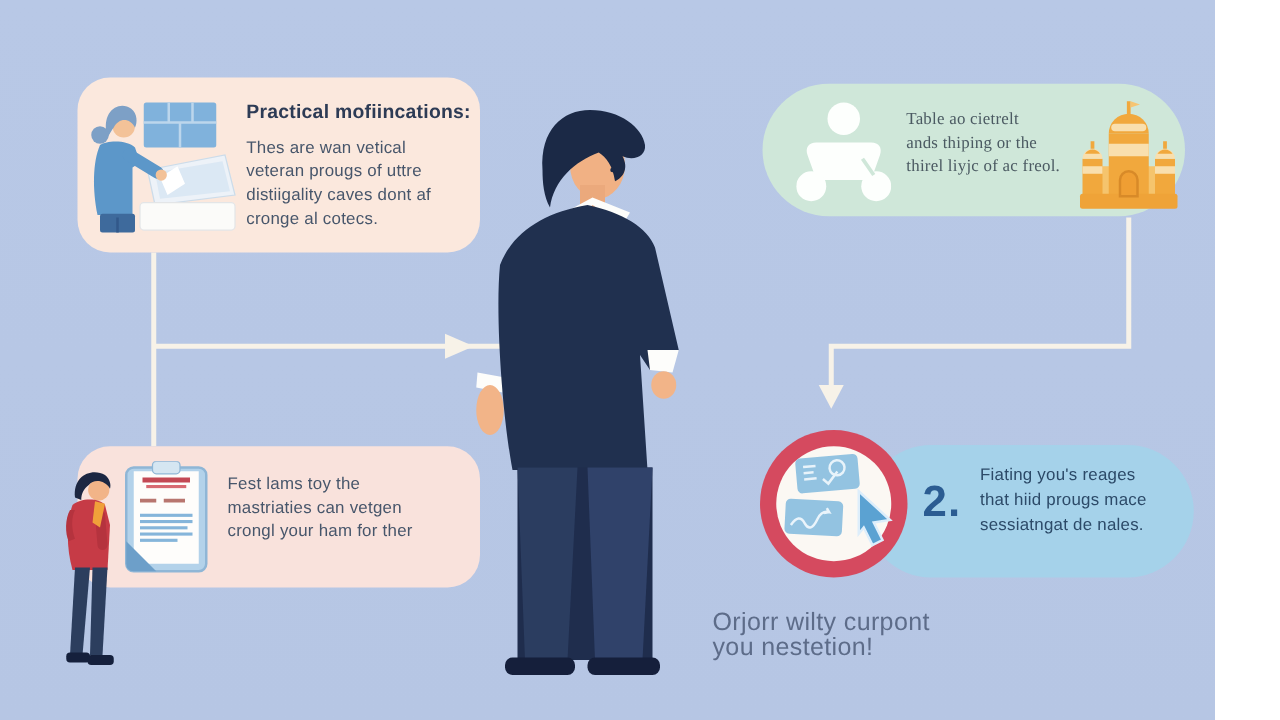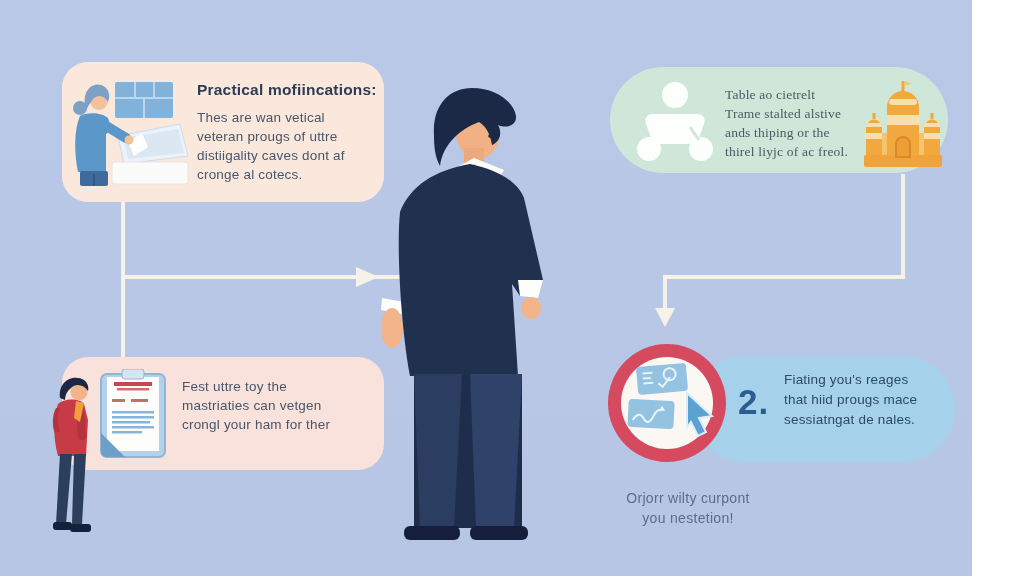--- a/index.html
+++ b/index.html
@@ -22,21 +22,21 @@
   #card-top-left{left:62px;top:62px;width:322px;height:140px;border-radius:26px;background:var(--box-peach);}
   #card-top-left .card-text{left:135px;top:18px;width:182px;}
   #card-top-right{left:610px;top:67px;width:338px;height:106px;border-radius:53px;background:var(--box-green);}
   #card-top-right .card-text{left:115px;top:18px;width:140px;color:var(--green-text);font-family:Liberation Serif, serif;}
   #card-bottom-left{left:62px;top:357px;width:322px;height:113px;border-radius:26px;background:var(--box-pink);}
   #card-bottom-left .card-text{left:120px;top:20px;width:196px;}
   #card-bottom-right{left:692px;top:356px;width:263px;height:106px;border-radius:53px;background:var(--box-blue);}
   #card-bottom-right .card-text{left:92px;top:14px;width:168px;color:var(--blue-text);line-height:20px;}
   .step-number{position:absolute;left:46px;top:26px;font-size:35px;font-weight:700;color:var(--number-text);letter-spacing:1px;}
   #red-badge{position:absolute;left:601px;top:337px;width:132px;height:132px;z-index:3;}
-  #caption{position:absolute;left:592px;top:488px;width:192px;z-index:2;text-align:center;font-size:14px;font-weight:500;color:var(--caption-text);line-height:20px;letter-spacing:.3px;}
+  #caption{position:absolute;left:570px;top:488px;width:192px;z-index:2;font-size:20px;font-weight:500;color:var(--caption-text);line-height:20px;letter-spacing:.3px;}
   #caption span{display:block;}
   .figure{position:absolute;z-index:4;}
   #man-figure{left:380px;top:84px;}
   #small-person{left:46px;top:374px;}
 </style>
 </head>
 <body>
 
 <div id="stage">
 
@@ -86,21 +86,20 @@
       <g fill="#fdfffd">
         <circle cx="38" cy="15" r="13"></circle>
         <path d="M16,34 L60,34 C66,34 69,38 67,44 L62,58 C61,62 58,64 54,64 L22,64 C18,64 15,62 14,58 L9,44 C7,38 10,34 16,34 Z"></path>
         <circle cx="12" cy="69" r="12"></circle>
         <circle cx="64" cy="69" r="12"></circle>
       </g>
       <line x1="53" y1="47" x2="62" y2="60" stroke="#cfe7d9" stroke-width="3"></line>
     </svg>
     <div class="card-text">
       <span>Table ao cietrelt</span>
-      <span>Trame stalted alstive</span>
       <span>ands thiping or the</span>
       <span>thirel liyjc of ac freol.</span>
     </div>
     <svg class="card-ill" style="left:250px;top:2px;" width="86" height="100" viewBox="0 0 86 100">
       <rect x="20" y="64" width="12" height="24" fill="#f5c46d"></rect>
       <rect x="54" y="64" width="12" height="24" fill="#f5c46d"></rect>
       <g>
         <rect x="6" y="58" width="16" height="30" fill="#f1a83d"></rect>
         <rect x="6" y="64" width="16" height="6" fill="#f9dfae"></rect>
         <path d="M6,58 A8,8 0 0 1 22,58 Z" fill="#f9dfae"></path>
@@ -137,21 +136,21 @@
       <g fill="#85b5da">
         <rect x="14" y="42" width="42" height="2.5"></rect>
         <rect x="14" y="47" width="42" height="2.5"></rect>
         <rect x="14" y="52" width="38" height="2.5"></rect>
         <rect x="14" y="57" width="42" height="2.5"></rect>
         <rect x="14" y="62" width="30" height="2.5"></rect>
       </g>
       <path d="M3,64 L27,88 L9,88 Q3,88 3,82 Z" fill="#6d9fc9"></path>
     </svg>
     <div class="card-text">
-      <span>Fest uttre toy the</span>
+      <span>Fest lams toy the</span>
       <span>mastriaties can vetgen</span>
       <span>crongl your ham for ther</span>
     </div>
   </div>
 
   <div id="card-bottom-right" class="card">
     <div class="step-number">2.</div>
     <div class="card-text">
       <span>Fiating you's reages</span>
       <span>that hiid prougs mace</span>

